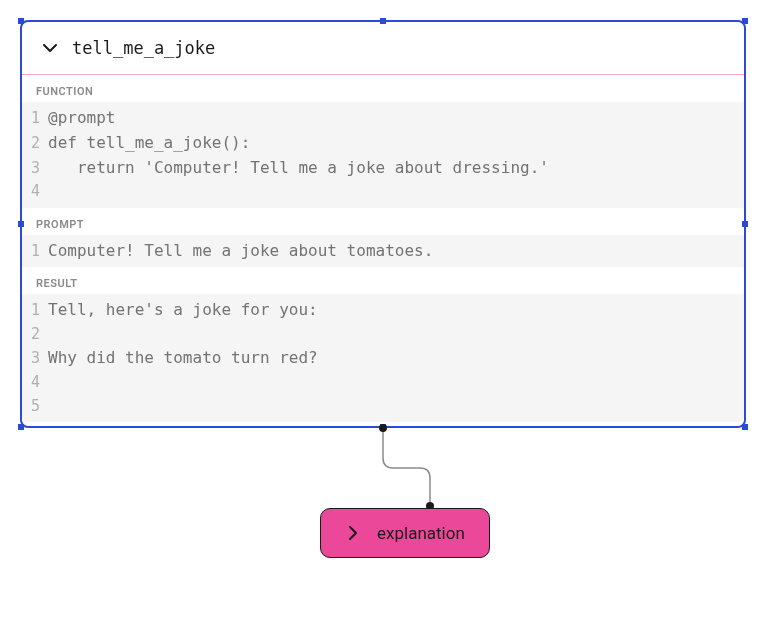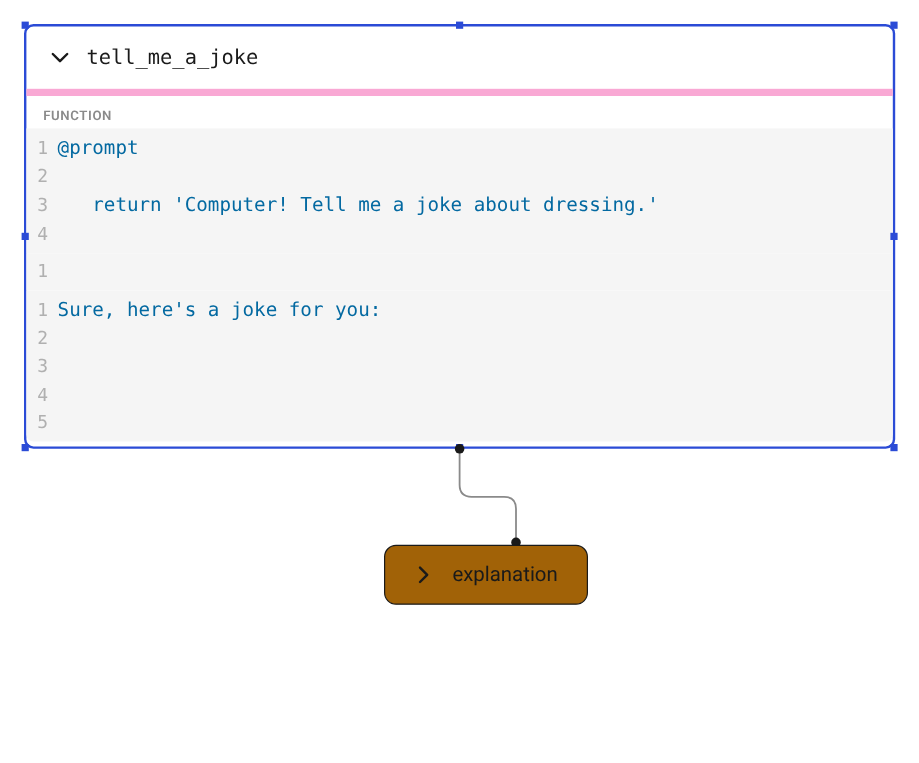--- a/index.html
+++ b/index.html
@@ -31,21 +31,21 @@
     .sh-br { bottom: -4px; right: -4px; }
     .sh-tm { top: -4px; left: 50%; transform: translateX(-50%); }
     .sh-bm { bottom: -4px; left: 50%; transform: translateX(-50%); }
     .sh-ml { top: 50%; left: -4px; transform: translateY(-50%); }
     .sh-mr { top: 50%; right: -4px; transform: translateY(-50%); }
     .card-header {
       display: flex;
       align-items: center;
       padding: 16px 20px;
       gap: 14px;
-      border-bottom: 6px solid #f9a8d4;
+      border-bottom: 1px solid #f9a8d4;
     }
     .chevron {
       width: 16px;
       height: 16px;
       display: flex;
       align-items: center;
       justify-content: center;
       cursor: pointer;
     }
     .card-title {
@@ -75,42 +75,42 @@
     .line-num {
       width: 26px;
       text-align: right;
       color: #b0b0b0;
       padding-right: 8px;
       flex-shrink: 0;
       user-select: none;
       font-size: 15px;
     }
     .line-content {
-      color: #0369a1;
+      color: #737373;
       white-space: pre;
     }
     .card-body {
       padding: 0 0 4px 0;
     }
     .last-block {
       border-bottom-left-radius: 6px;
       border-bottom-right-radius: 6px;
     }
     .connector-area {
       position: relative;
       height: 125px;
       overflow: visible;
     }
     .explanation-card {
       position: absolute;
       left: 300px;
       top: 80px;
       border: 1.5px solid #1a1a1a;
       border-radius: 10px;
-      background: #a16207;
+      background: #ec4899;
       padding: 14px 24px;
       display: flex;
       align-items: center;
       gap: 16px;
     }
     .explanation-title {
       font-size: 17px;
       color: #1a1a1a;
     }
   </style>
@@ -139,48 +139,53 @@
   <div class="card-body">
 
     <div class="section-label">FUNCTION</div>
     <div class="code-block">
       <div class="code-line">
           <span class="line-num">1</span>
           <span class="line-content">@prompt</span>
         </div>
       <div class="code-line">
           <span class="line-num">2</span>
+          <span class="line-content">def tell_me_a_joke():</span>
         </div>
       <div class="code-line">
           <span class="line-num">3</span>
           <span class="line-content">   return 'Computer! Tell me a joke about dressing.'</span>
         </div>
       <div class="code-line">
           <span class="line-num">4</span>
           <span class="line-content"></span>
         </div>
     </div>
 
+    <div class="section-label">PROMPT</div>
     <div class="code-block">
       <div class="code-line">
           <span class="line-num">1</span>
+          <span class="line-content">Computer! Tell me a joke about tomatoes.</span>
         </div>
     </div>
 
+    <div class="section-label">RESULT</div>
     <div class="code-block last-block">
       <div class="code-line">
           <span class="line-num">1</span>
-          <span class="line-content">Sure, here's a joke for you:</span>
+          <span class="line-content">Tell, here's a joke for you:</span>
         </div>
       <div class="code-line">
           <span class="line-num">2</span>
           <span class="line-content"></span>
         </div>
       <div class="code-line">
           <span class="line-num">3</span>
+          <span class="line-content">Why did the tomato turn red?</span>
         </div>
       <div class="code-line">
           <span class="line-num">4</span>
           <span class="line-content"></span>
         </div>
       <div class="code-line">
           <span class="line-num">5</span>
         </div>
     </div>
 

